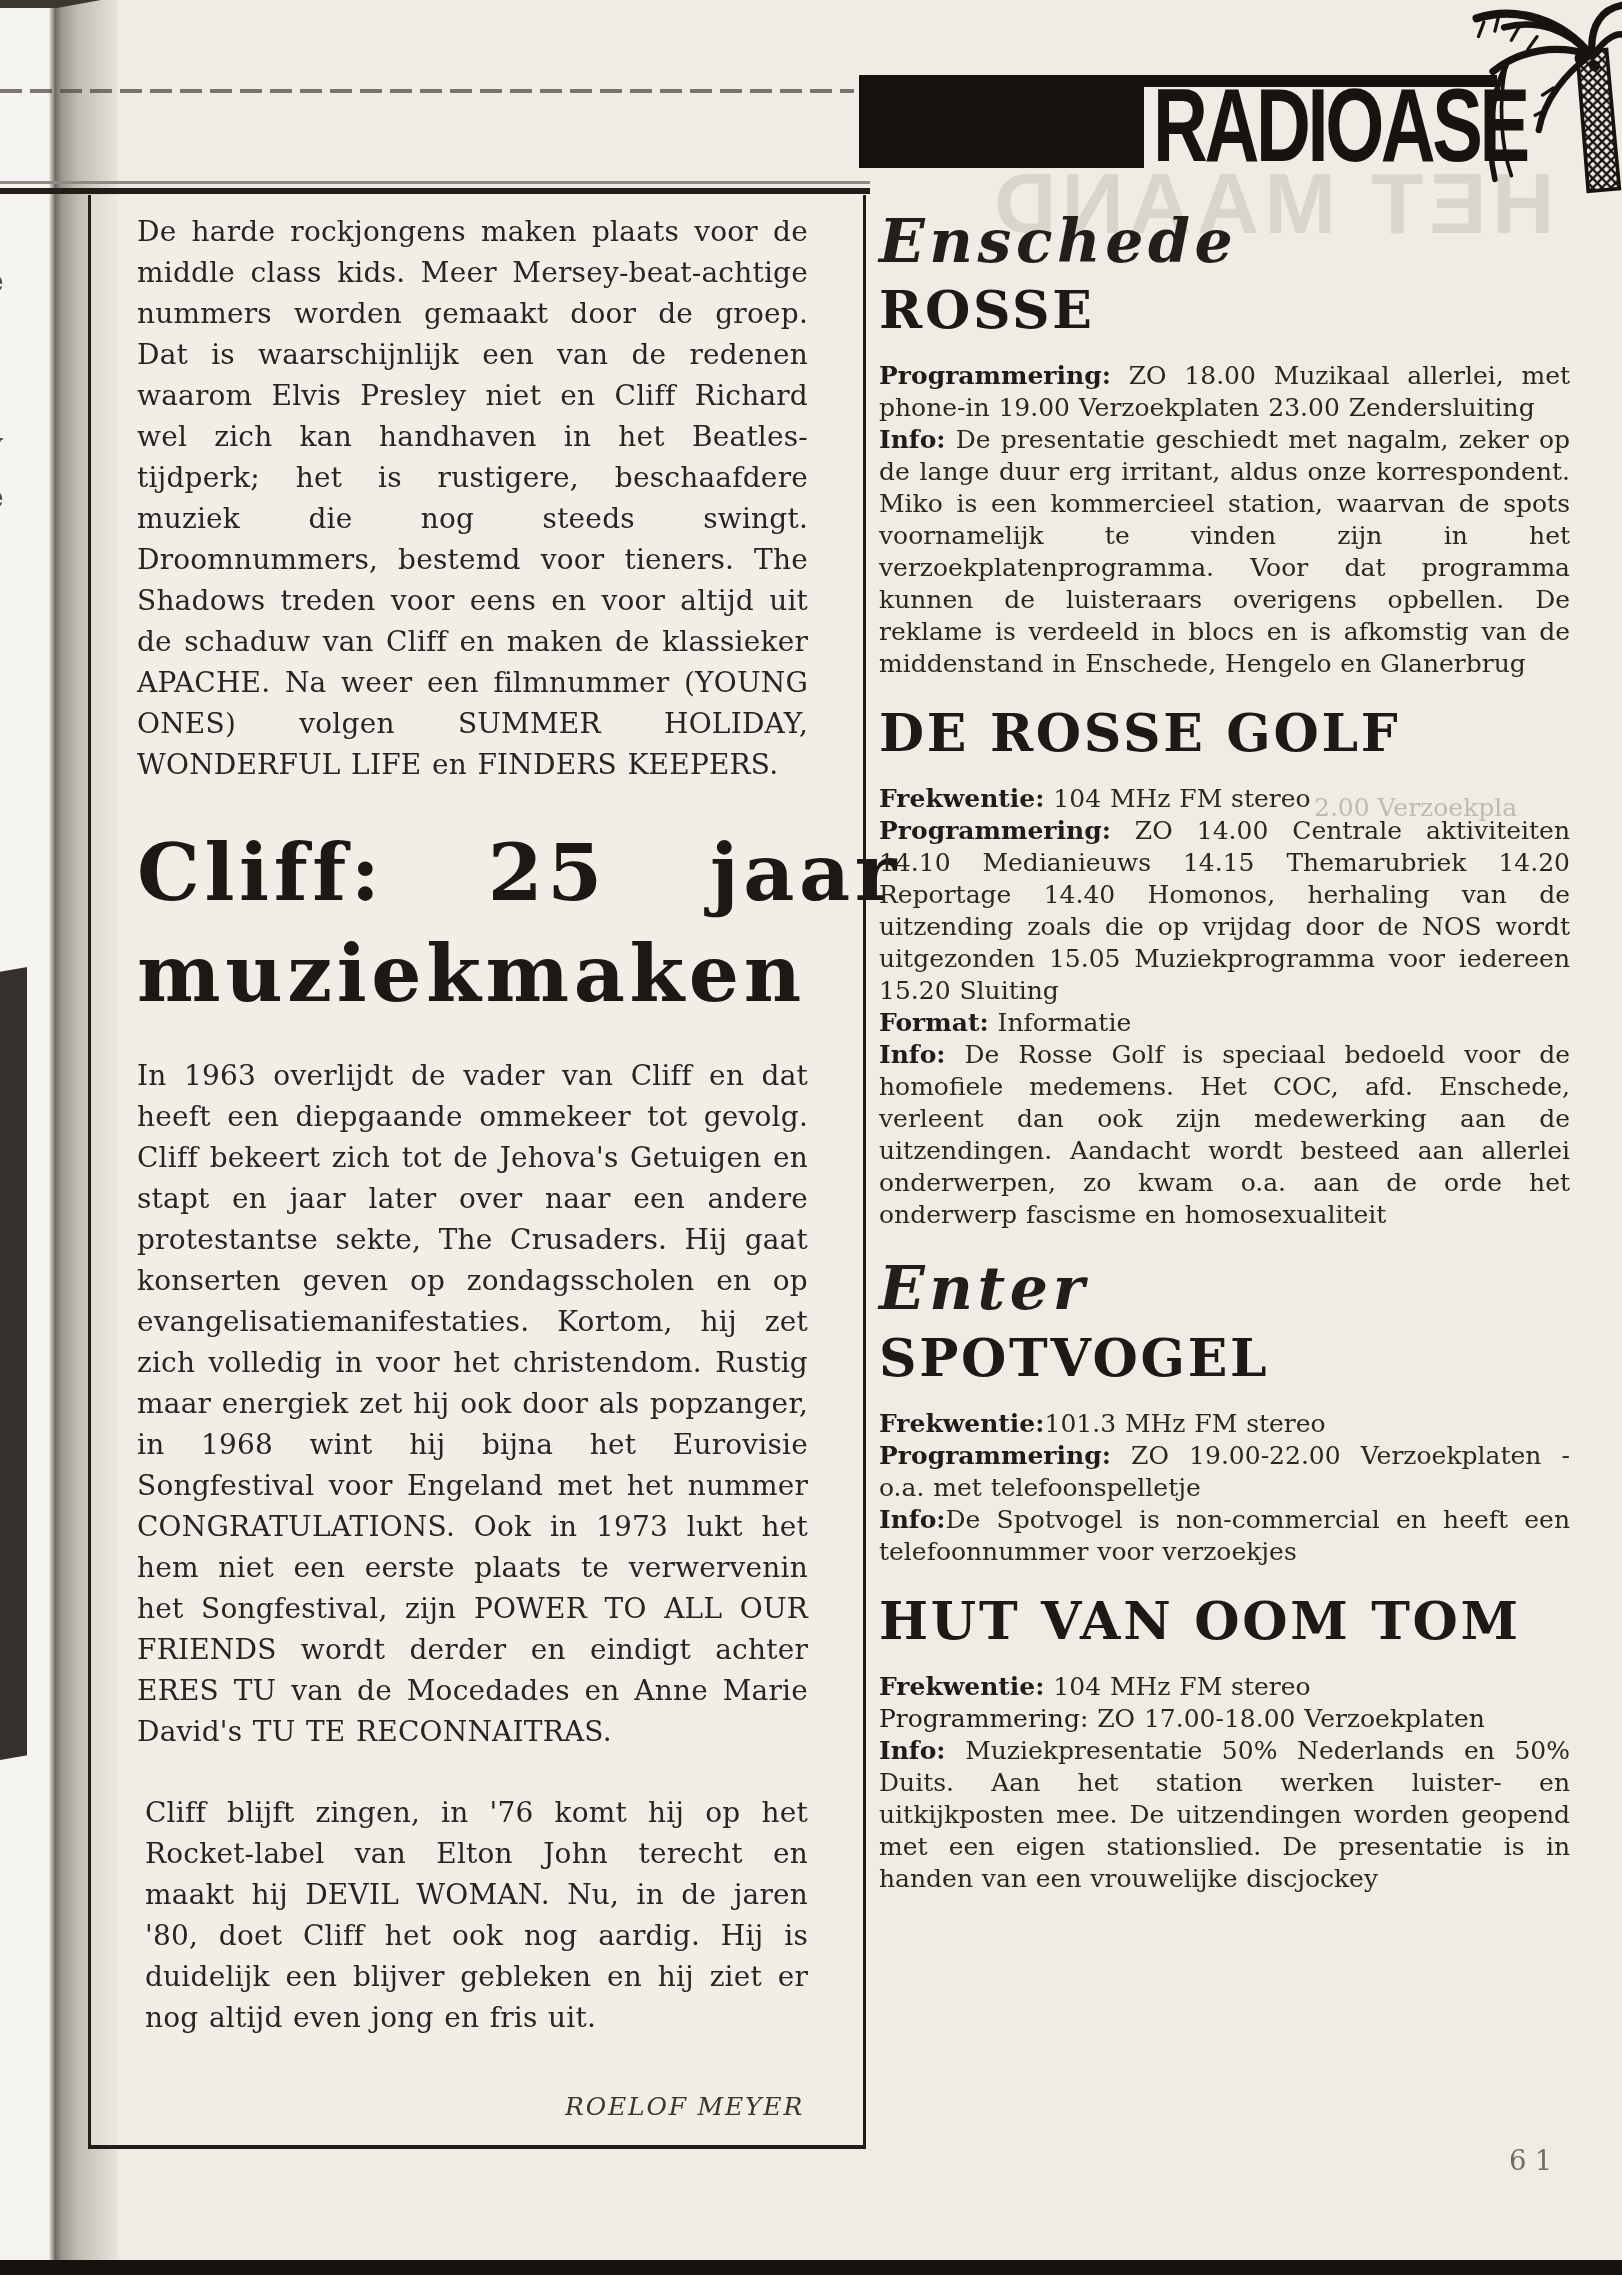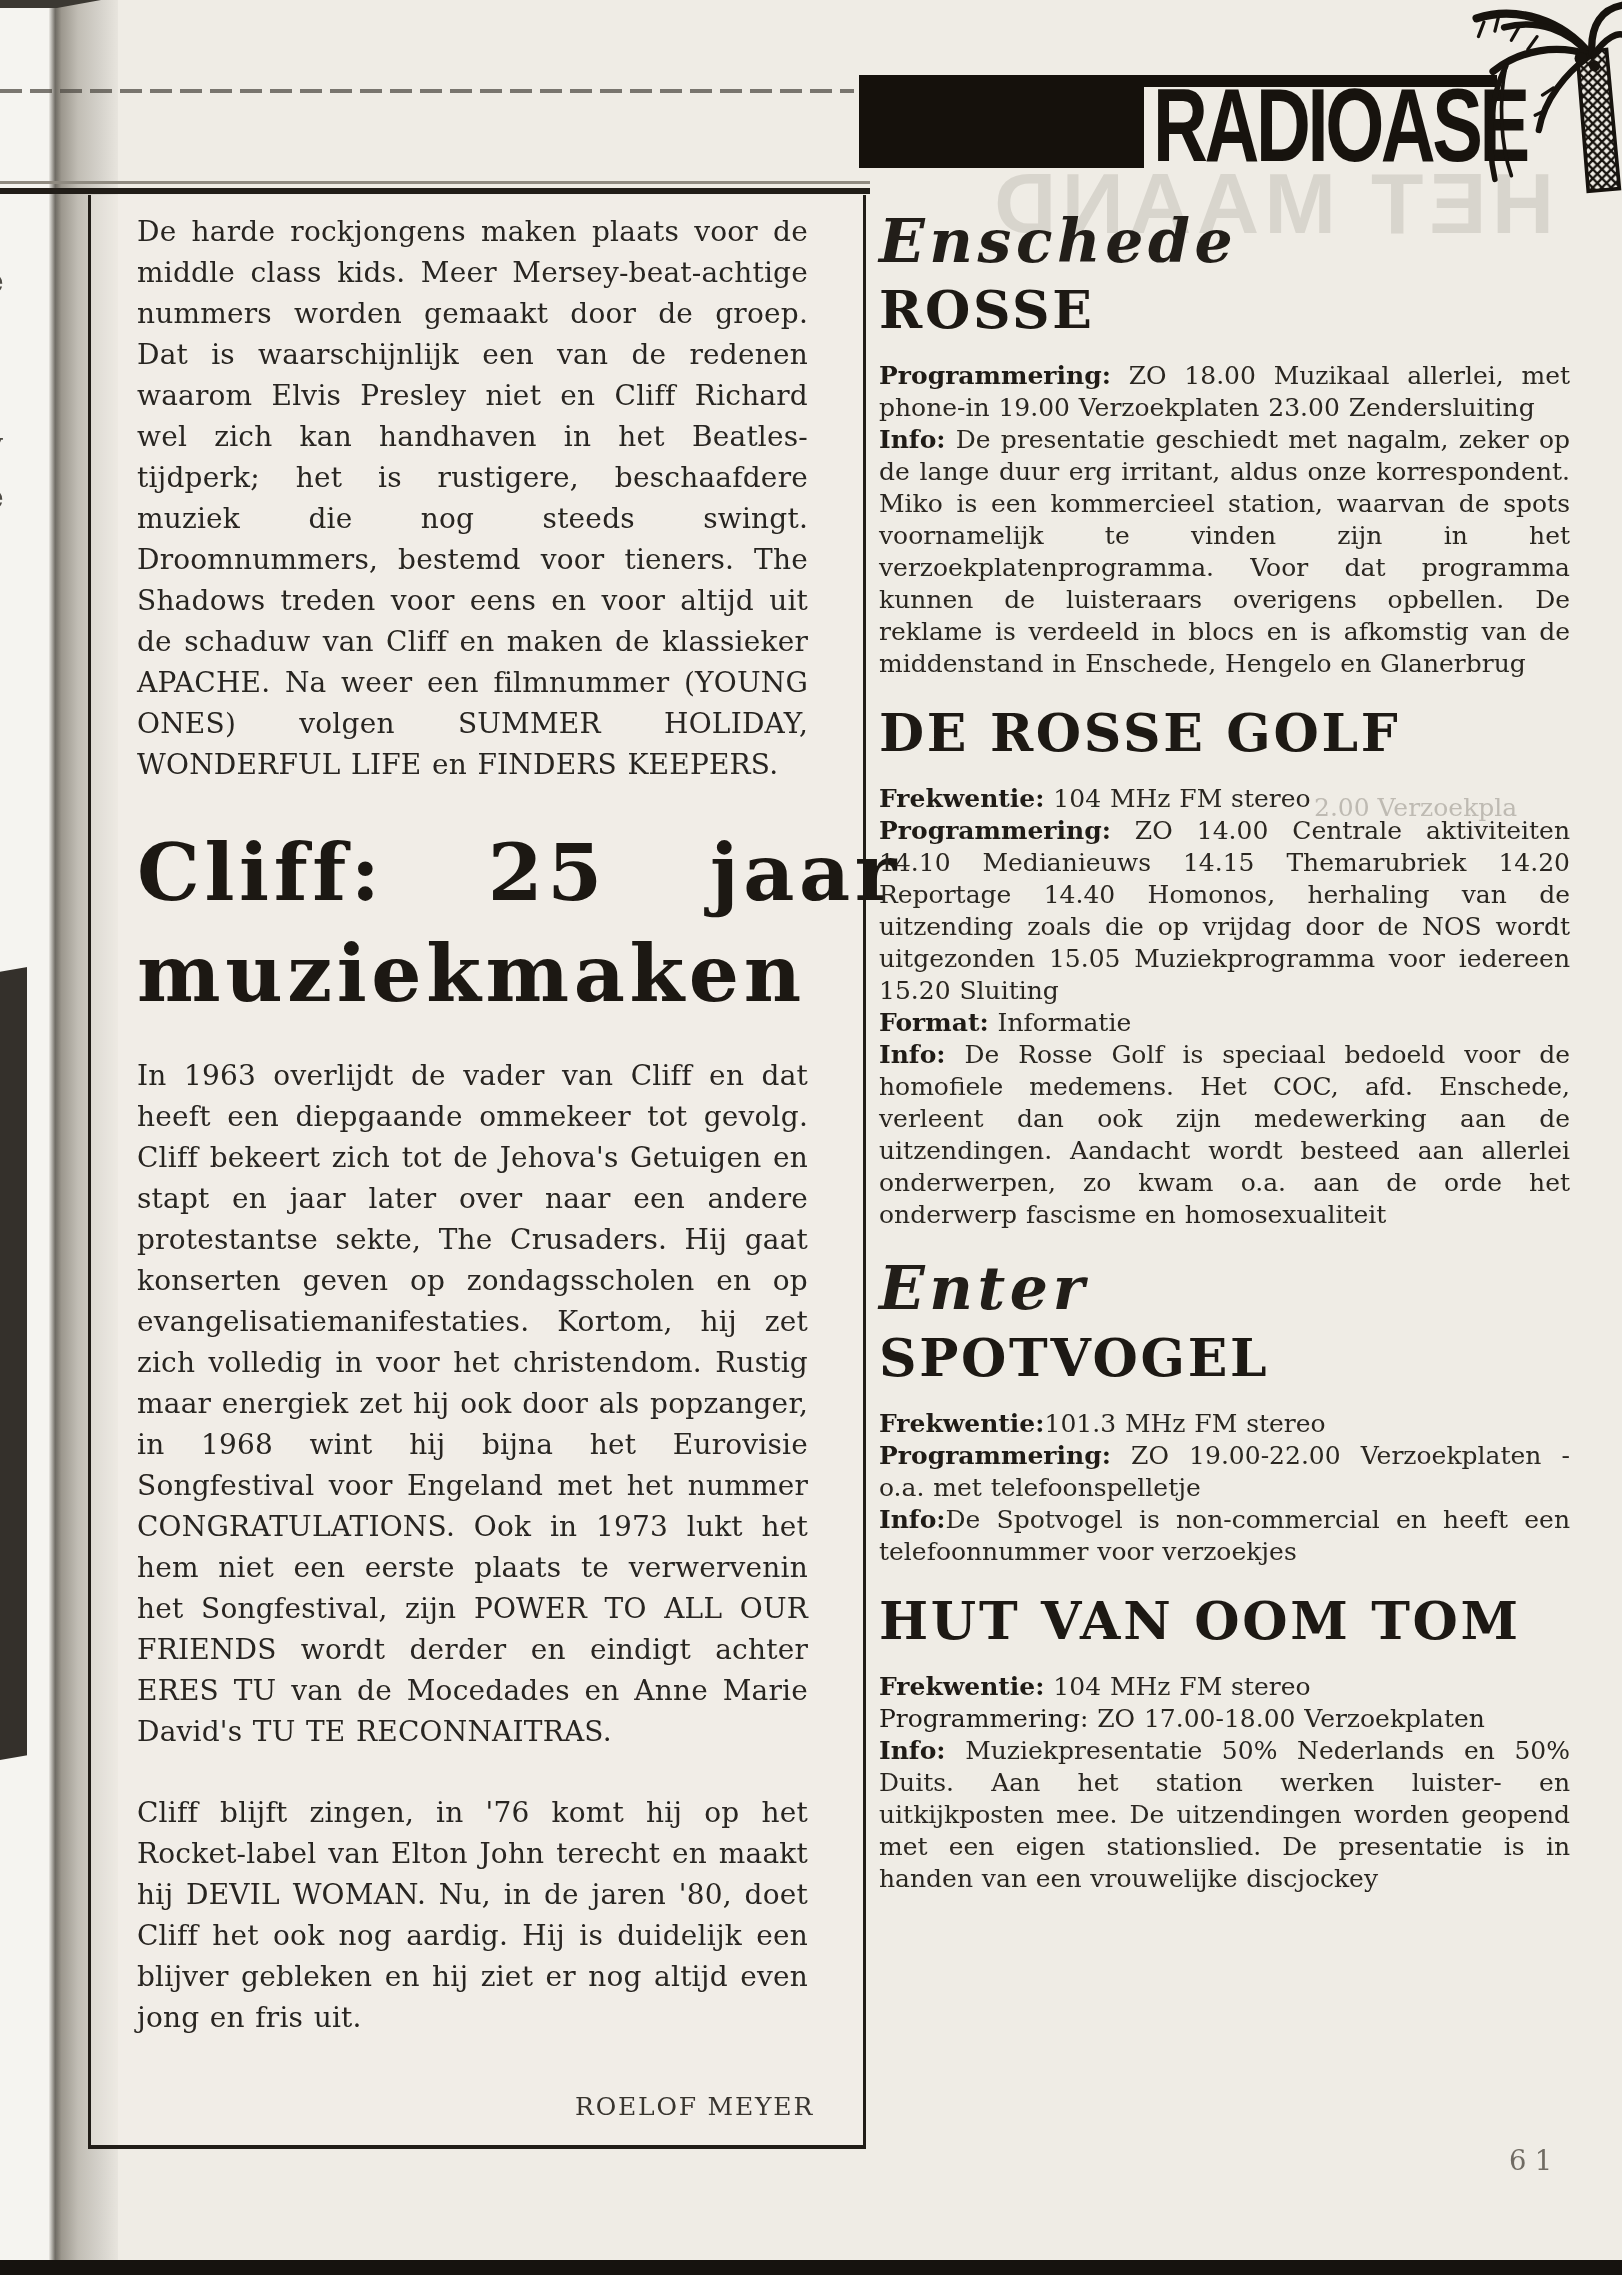--- a/index.html
+++ b/index.html
@@ -37,25 +37,25 @@
     transform:scaleX(-1);white-space:nowrap;}
   .ghost-line{left:1314px;top:793px;font-size:25px;color:rgba(86,80,70,0.32);white-space:nowrap;}
   
   .box-topthin{position:absolute;left:0;top:181px;width:870px;height:2.7px;background:#8f8a80;}
   .box-topthick{position:absolute;left:0;top:188px;width:870px;height:6.4px;background:#211d18;}
   .article-box{position:absolute;left:88px;top:195px;width:778px;height:1954px;
     border-left:3.7px solid #211d18;border-right:3.7px solid #211d18;border-bottom:4.6px solid #211d18;
     box-sizing:border-box;padding:16.4px 55px 0 46px;background:rgba(243,240,233,0.45);}
   .para{margin:0;font-size:28px;line-height:41px;text-align:justify;
     letter-spacing:0.2px;word-spacing:1.4px;color:#282521;}
-  .para-gap{margin-top:40px;}
+  .para-gap{margin-top:40px;margin-left:8px;}
   .headline{margin:37px 0 31px;font-weight:bold;color:#1c1813;}
   .headline span{display:block;font-size:79px;line-height:101px;letter-spacing:4.6px;white-space:nowrap;}
   .hl1{word-spacing:71px;}
-  .byline{position:absolute;right:49px;bottom:24px;font-size:25px;letter-spacing:1.8px;color:#39352f;}
+  .byline{position:absolute;right:59px;bottom:24px;font-size:25px;letter-spacing:1.8px;color:#39352f;font-style:italic;}
   
   .listings{position:absolute;left:879px;top:208px;width:691px;}
   .listing-section + .listing-section{margin-top:24px;}
   .city{margin:0 0 7.3px;font-size:60px;line-height:66px;font-style:italic;font-weight:bold;
     letter-spacing:4.6px;color:#221e19;}
   .station{margin:1.8px 0 22px;font-size:52px;line-height:57px;font-weight:bold;
     letter-spacing:2.7px;color:#1d1914;white-space:nowrap;}
   .entry{margin:0;font-size:25px;line-height:32px;text-align:justify;color:#2a2620;
     word-spacing:0.9px;}
   .lbl{font-weight:bold;color:#1f1b16;}

